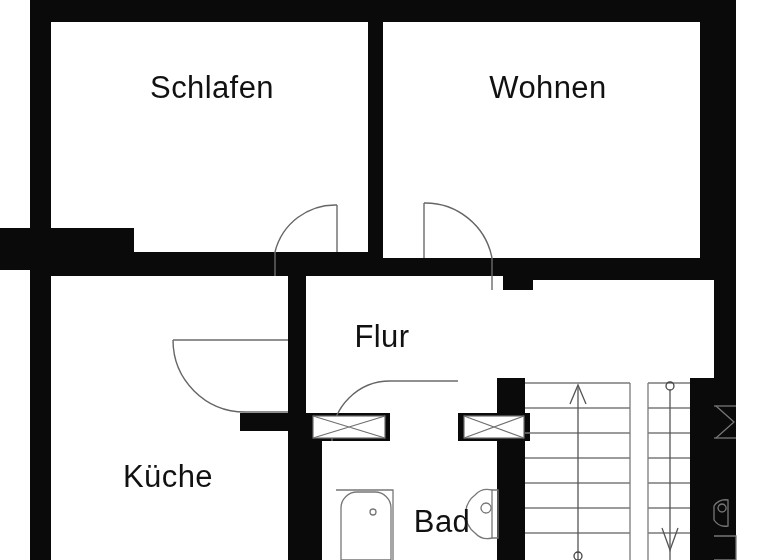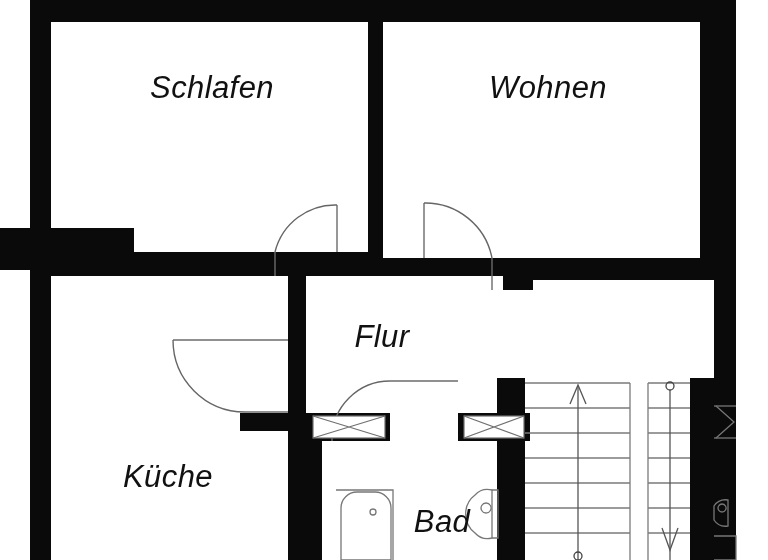--- a/index.html
+++ b/index.html
@@ -1,17 +1,17 @@
 <!DOCTYPE html>
 <html><head>
 <meta charset="utf-8">
 <style>
   html,body{margin:0;padding:0;background:#ffffff;}
   body{width:768px;height:560px;overflow:hidden;font-family:"Liberation Sans",sans-serif;}
-  #plan-root{position:relative;width:768px;height:560px;background:#ffffff;font-style:italic;}
+  #plan-root{position:relative;width:768px;height:560px;background:#ffffff;}
   svg#floorplan{display:block;width:768px;height:560px;}
   .wall{fill:#0a0a0a;}
   .door-arc{fill:none;stroke:#666666;stroke-width:1.4;}
   .door-leaf{fill:none;stroke:#6b6b6b;stroke-width:1.4;}
   .fixture{fill:none;stroke:#777777;stroke-width:1.3;}
   .stair-line{stroke:#7a7a7a;stroke-width:1.3;fill:none;}
   .stair-arrow{stroke:#555555;stroke-width:1.3;fill:none;}
   .stair-dot{fill:none;stroke:#444444;stroke-width:1.3;}
   .niche-box{fill:#ffffff;stroke:#6f6f6f;stroke-width:1.2;}
   .niche-x{stroke:#6f6f6f;stroke-width:1.2;fill:none;}

